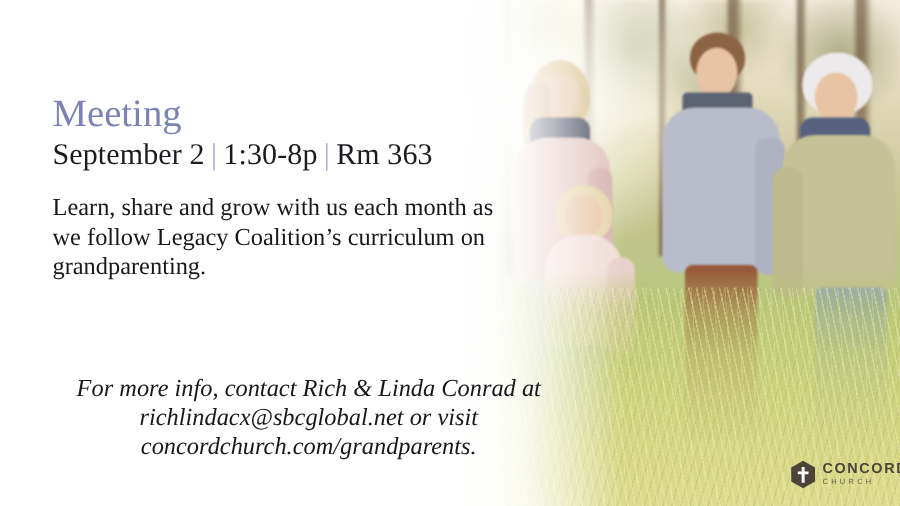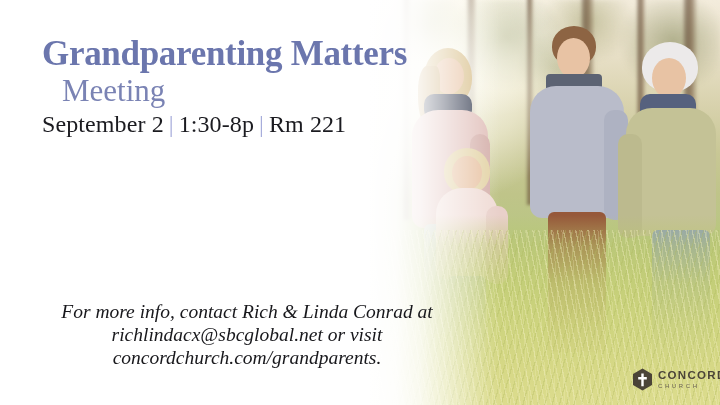--- a/index.html
+++ b/index.html
@@ -171,21 +171,20 @@
   }
   .subhead {
     position: absolute;
     left: 42px;
     top: 74px;
     font-size: 31px;
     line-height: 34px;
     font-weight: 400;
     color: #7a83b4;
     letter-spacing: 0px;
-    margin-left: 20px;
   }
   .dateline {
     position: absolute;
     left: 42px;
     top: 110px;
     font-size: 24px;
     line-height: 28px;
     color: #1b1b20;
     letter-spacing: 0.1px;
     white-space: nowrap;
@@ -331,28 +330,28 @@
       <div class="ph-grass"></div>
       <div class="ph-grass-blades"></div>
     </div>
 
     <div class="fade-left"></div>
     <div class="fade"></div>
   </div>
 
   <div class="content">
 
-    <div class="headline">Grandparenting Matters</div>
 
     <div class="subhead">Meeting</div>
 
     <div class="dateline">
-      <span>September 2</span><span class="sep">|</span><span>1:30-8p</span><span class="sep">|</span><span>Rm 221</span>
+      <span>September 2</span><span class="sep">|</span><span>1:30-8p</span><span class="sep">|</span><span>Rm 363</span>
     </div>
 
+    <div class="body-copy">Learn, share and grow with us each month as we follow Legacy Coalition’s curriculum on grandparenting.</div>
 
 
     <div class="contact">For more info, contact Rich &amp; Linda Conrad at richlindacx@sbcglobal.net or visit concordchurch.com/grandparents.</div>
 
     <div class="logo">
       <svg class="logo-mark" viewBox="0 0 42 46">
         <path d="M21 1 L40 11.8 L40 34.2 L21 45 L2 34.2 L2 11.8 Z" fill="#4b4438"></path>
         <path d="M18.6 11 h4.8 v7.2 h6.2 v4.6 h-6.2 v13.6 h-4.8 v-13.6 h-6.2 v-4.6 h6.2 z" fill="#ffffff"></path>
       </svg>
       <div class="logo-words">

